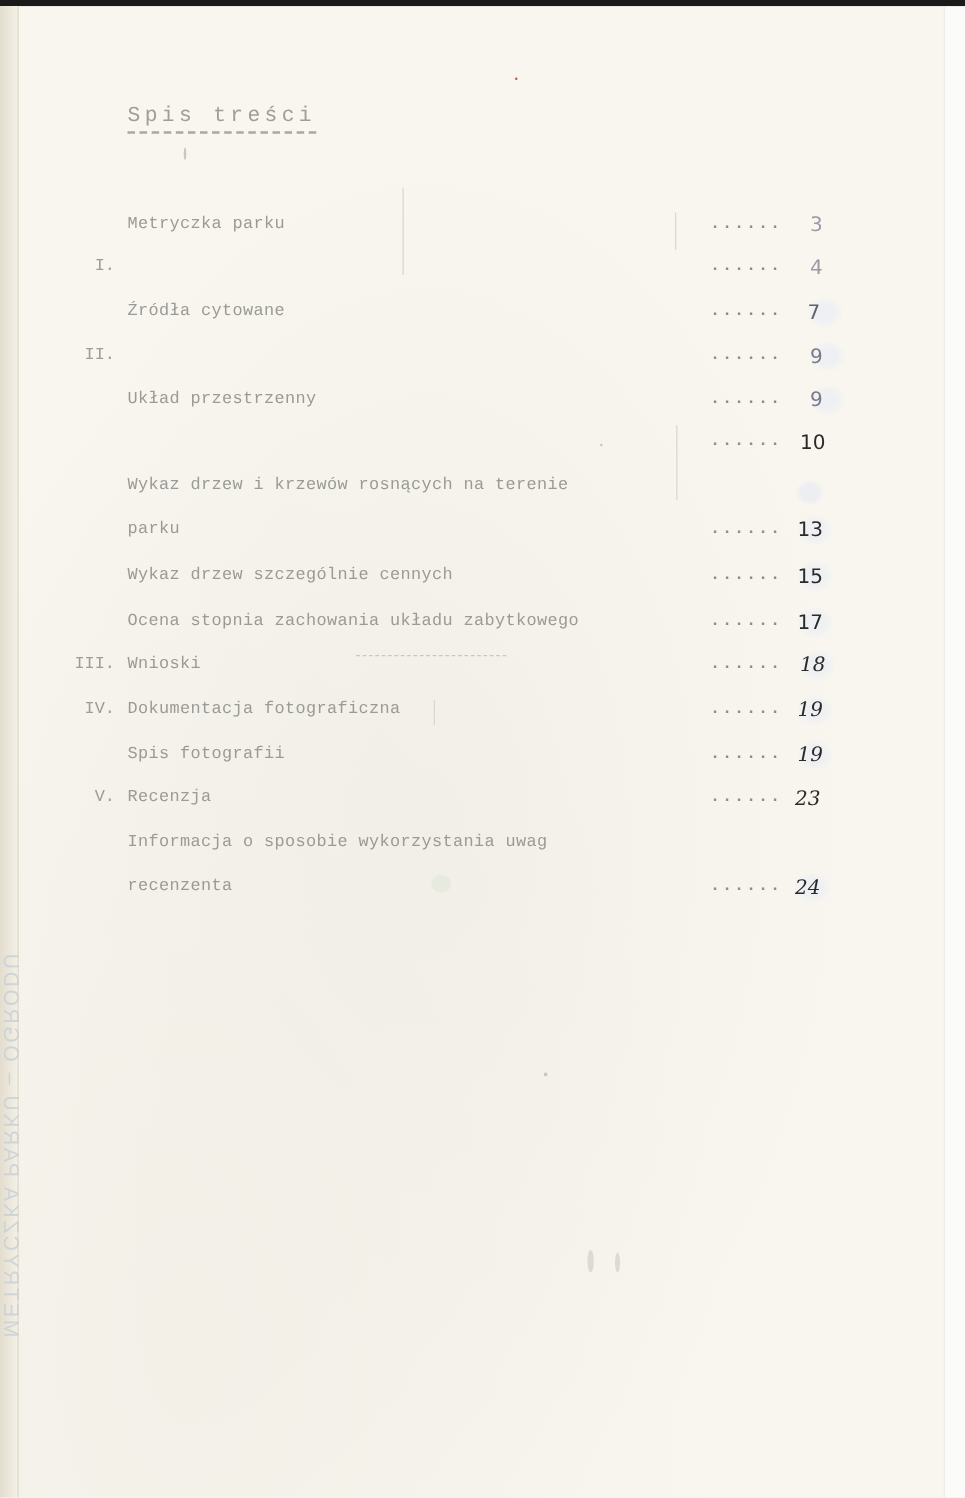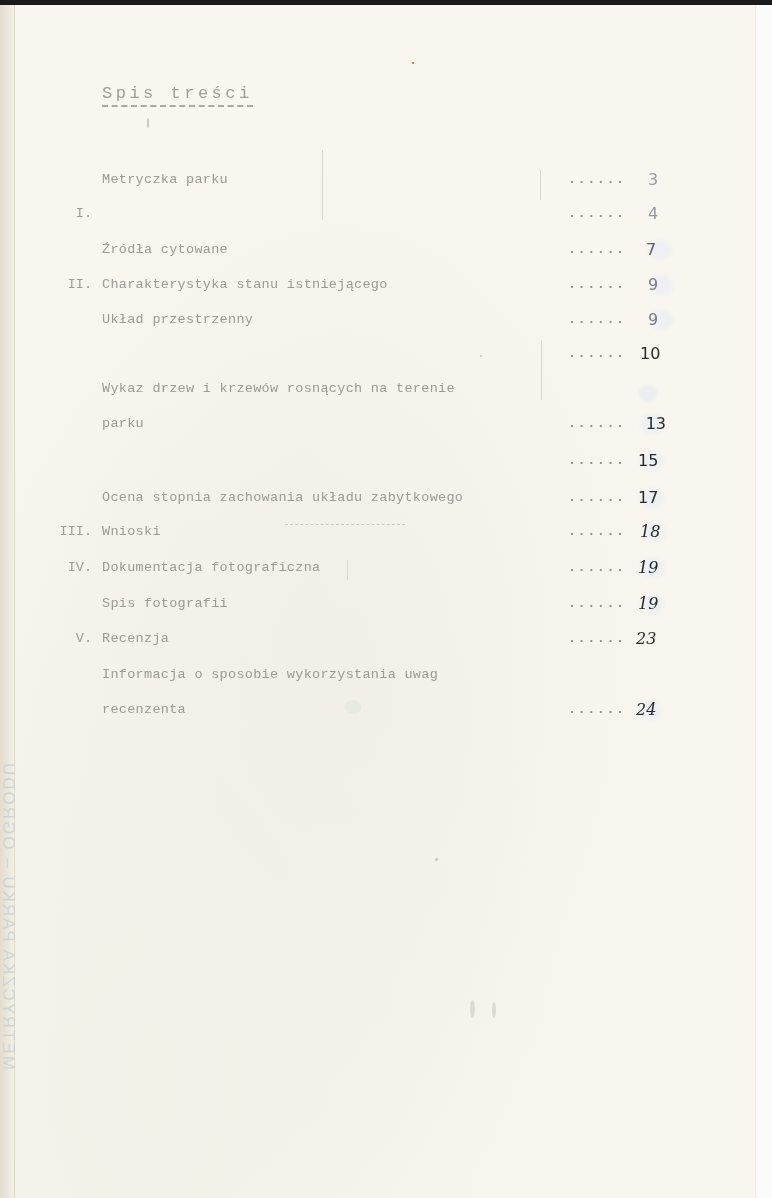--- a/index.html
+++ b/index.html
@@ -198,21 +198,20 @@
 
   <div class="row" style="top:238px;">
     <span class="numeral"></span>
     <span class="label">Źródła cytowane</span>
     <span class="leader">......</span>
     <span class="pagenum faded corrected" style="left:646px; color:#606070;">7</span>
   </div>
 
   <div class="row" style="top:273px;">
     <span class="numeral">II.</span>
-    <span class="label">Charakterystyka stanu istniejącego</span>
     <span class="leader">......</span>
     <span class="pagenum faded corrected" style="left:648px; color:#7a7a8a;">9</span>
   </div>
 
   <div class="row" style="top:308px;">
     <span class="numeral"></span>
     <span class="label">Układ przestrzenny</span>
     <span class="leader">......</span>
     <span class="pagenum faded corrected" style="left:648px; color:#7a7a8a;">9</span>
   </div>
@@ -227,25 +226,26 @@
     <span class="numeral"></span>
     <span class="label">Wykaz drzew i krzewów rosnących na terenie</span>
     <span class="pagenum"></span>
   </div>
   <div class="correction-blob" style="top:384px; left:637px;"></div>
 
   <div class="row" style="top:412px;">
     <span class="numeral"></span>
     <span class="label">parku</span>
     <span class="leader">......</span>
-    <span class="pagenum corrected" style="left:638px;text-align:right;">13</span>
+    <span class="pagenum corrected" style="left:638px;">13</span>
   </div>
 
   <div class="row" style="top:449px;">
     <span class="numeral"></span>
+    <span class="label">Wykaz drzew szczególnie cennych</span>
     <span class="leader">......</span>
     <span class="pagenum corrected" style="left:638px;">15</span>
   </div>
 
   <div class="row" style="top:486px;">
     <span class="numeral"></span>
     <span class="label">Ocena stopnia zachowania układu zabytkowego</span>
     <span class="leader">......</span>
     <span class="pagenum corrected" style="left:638px;">17</span>
   </div>

